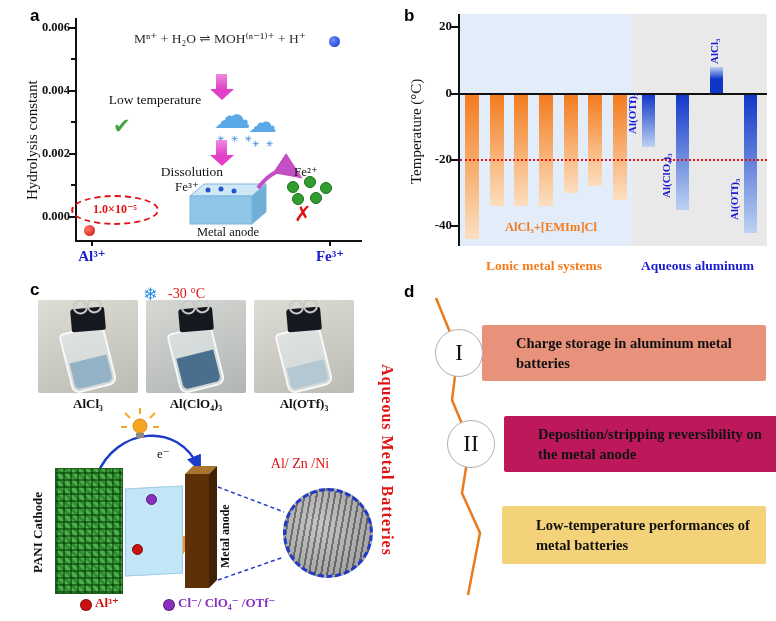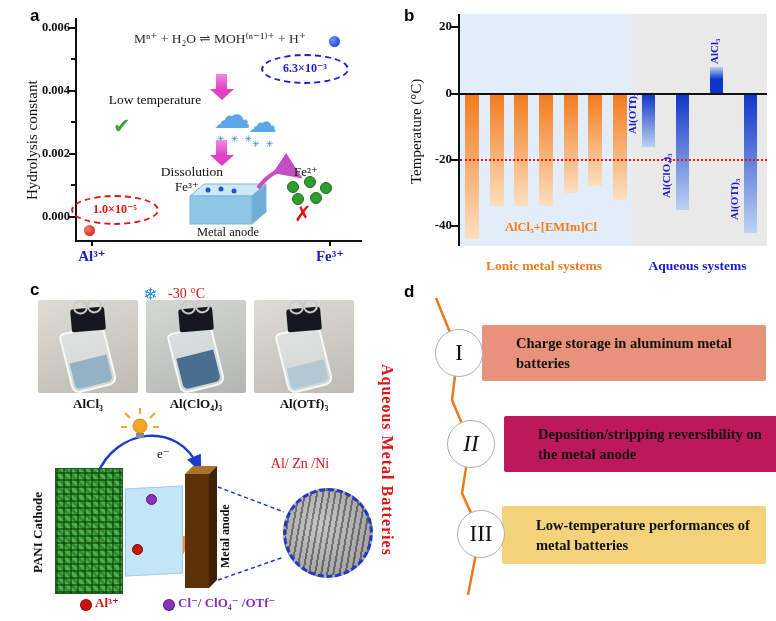--- a/index.html
+++ b/index.html
@@ -139,21 +139,20 @@
         <circle cx="270" cy="176" r="5.5" fill="#2f9e2f" stroke="#1a6e1a"></circle>
         <circle cx="286" cy="182" r="5.5" fill="#2f9e2f" stroke="#1a6e1a"></circle>
         <circle cx="258" cy="193" r="5.5" fill="#2f9e2f" stroke="#1a6e1a"></circle>
         <circle cx="276" cy="192" r="5.5" fill="#2f9e2f" stroke="#1a6e1a"></circle>
       </g>
     </svg>
 
     <div class="abs ctr bold" style="left:60px;top:24px;width:240px;font-size:13.5px;color:#2b2b2b;">Mⁿ⁺ + H₂O ⇌ MOH⁽ⁿ⁻¹⁾⁺ + H⁺</div>
 
     <div class="dot" style="left:289px;top:30px;width:11px;height:11px;background:radial-gradient(circle at 35% 35%,#6f8fff,#1030c8);"></div>
-    <div class="ellipse ell-blue" style="left:221px;top:48px;">6.3×10⁻³</div>
 
     <div class="parrow" style="left:176px;top:68px;"></div>
     <div class="abs ctr bold" style="left:55px;top:86px;width:120px;font-size:13.5px;">Low temperature</div>
     <div class="abs bold" style="left:73px;top:108px;font-size:21px;color:#3fa33f;">✔</div>
     <div class="cloud" style="left:173px;top:90px;font-size:38px;">☁</div>
     <div class="cloud" style="left:208px;top:102px;font-size:29px;">☁</div>
     <div class="snow" style="left:177px;top:128px;">✳ ✳ ✳</div>
     <div class="snow" style="left:212px;top:133px;">✳ ✳</div>
     <div class="parrow" style="left:176px;top:134px;"></div>
 
@@ -195,21 +194,21 @@
         <div class="bbar" style="left: 216.075px; top: 79.5429px; width: 13px; height: 116px; background: linear-gradient(rgb(16, 54, 200), rgb(188, 210, 242));"></div>
         <div class="vlab" style="left: 199.075px; top: 123.543px; color: rgb(26, 26, 208);">Al(ClO₄)₃</div>
         <div class="bbar" style="left: 249.845px; top: 53.0286px; width: 13px; height: 26.5143px; background: linear-gradient(to top, rgb(16, 54, 200) 55%, rgb(188, 210, 242));"></div>
         <div class="vlab" style="left: 247.345px; top: -0.971429px; color: rgb(26, 26, 208);">AlCl₃</div>
         <div class="bbar" style="left: 283.615px; top: 79.5429px; width: 13px; height: 139.2px; background: linear-gradient(rgb(16, 54, 200), rgb(188, 210, 242));"></div>
         <div class="vlab" style="left: 266.615px; top: 146.743px; color: rgb(26, 26, 208);">Al(OTf)₃</div>
         <div class="zline" style="left: 0px; top: 78.5429px; width: 307px;"></div>
         <div class="rline" style="left: 0px; top: 144.829px; width: 307px;"></div>
       </div>
     <div class="bfoot" style="left: 46px; width: 172px; color: rgb(243, 123, 29);">Lonic metal systems</div>
-    <div class="bfoot" style="left: 218px; width: 135px; color: rgb(26, 26, 208);">Aqueous systems</div>
+    <div class="bfoot" style="left: 218px; width: 135px; color: rgb(26, 26, 208);">Aqueous aluminum</div>
   </div>
 
   <div id="panelC">
     <div class="abs" style="left:115px;top:2px;font-size:17px;color:#2a8fe8;">❄</div>
     <div class="abs bold" style="left: 140px; top: 4px; font-size: 14px; color: rgb(224, 18, 18);">-30 °C</div>
 
     <div class="photo p1" style="left:10px;">
       <div class="vial">
           <div class="liquid"></div>
         </div>
@@ -294,21 +293,18 @@
     <div class="dbox" style="left: 96px; top: 121px; width: 274px; height: 56px; background-color: #be185d;">
       <span>Deposition/stripping reversibility on the metal anode</span>
     </div>
     <div class="dbox" style="left: 94px; top: 211px; width: 264px; height: 58px; background-color: rgb(243, 210, 122);">
       <span>Low-temperature performances of metal batteries</span>
     </div>
 
     <div class="dcircle" style="left:27px;top:34px;">
       <span>I</span>
     </div>
-    <div class="dcircle" style="left:39px;top:125px;font-style:italic;">
+    <div class="dcircle" style="left:39px;top:125px;">
       <span>II</span>
     </div>
-    <div class="dcircle" style="left:49px;top:215px;">
-      <span>III</span>
-    </div>
   </div>
 
 </div>
 
 </body></html>

